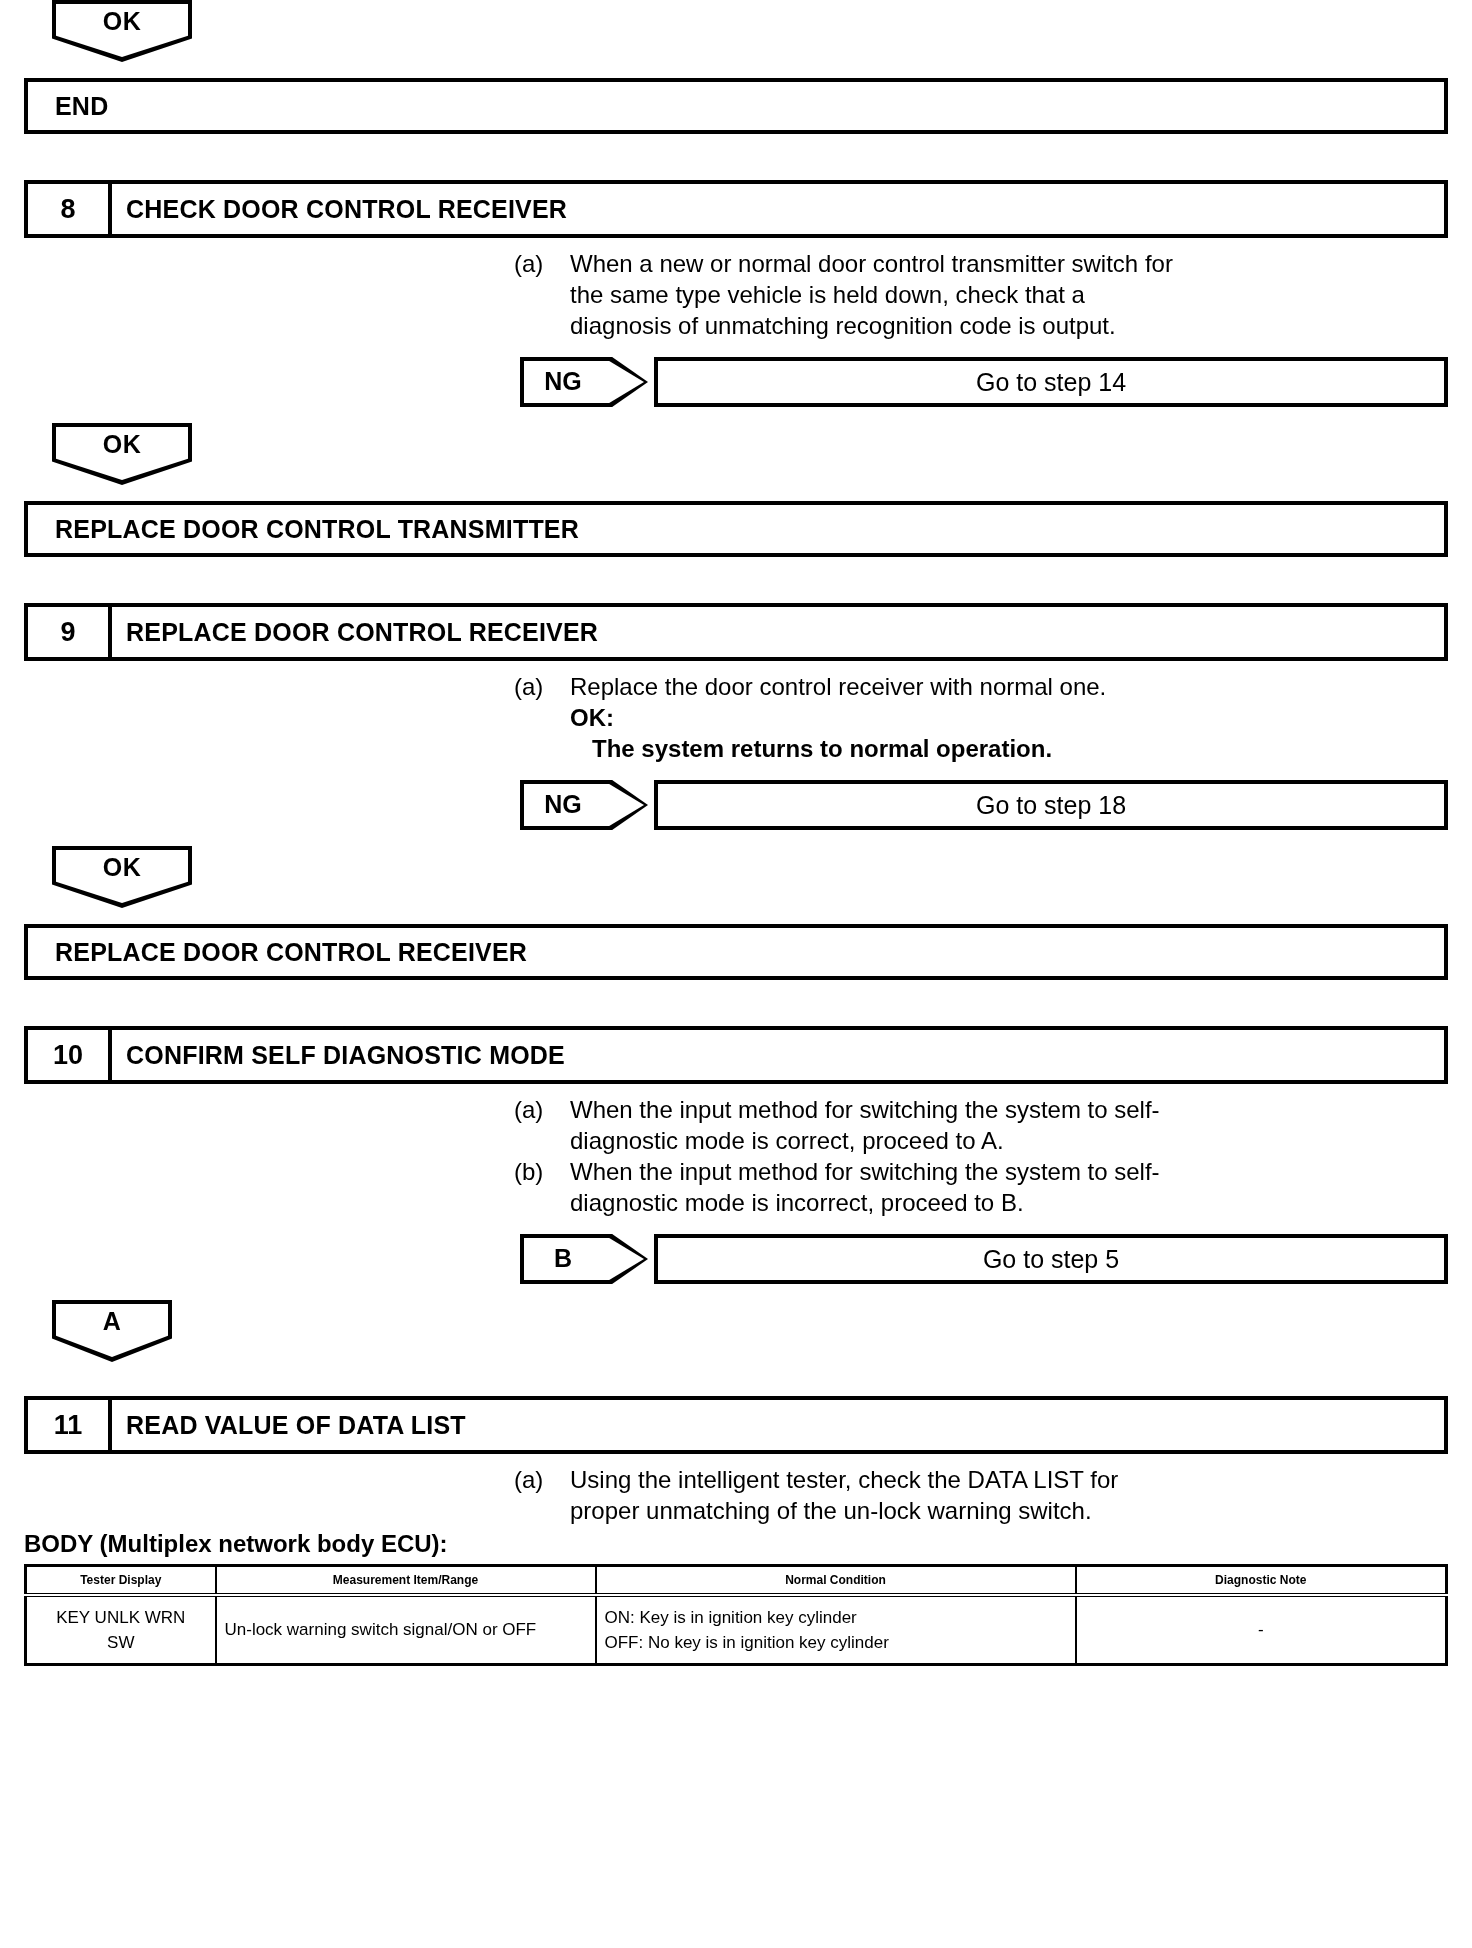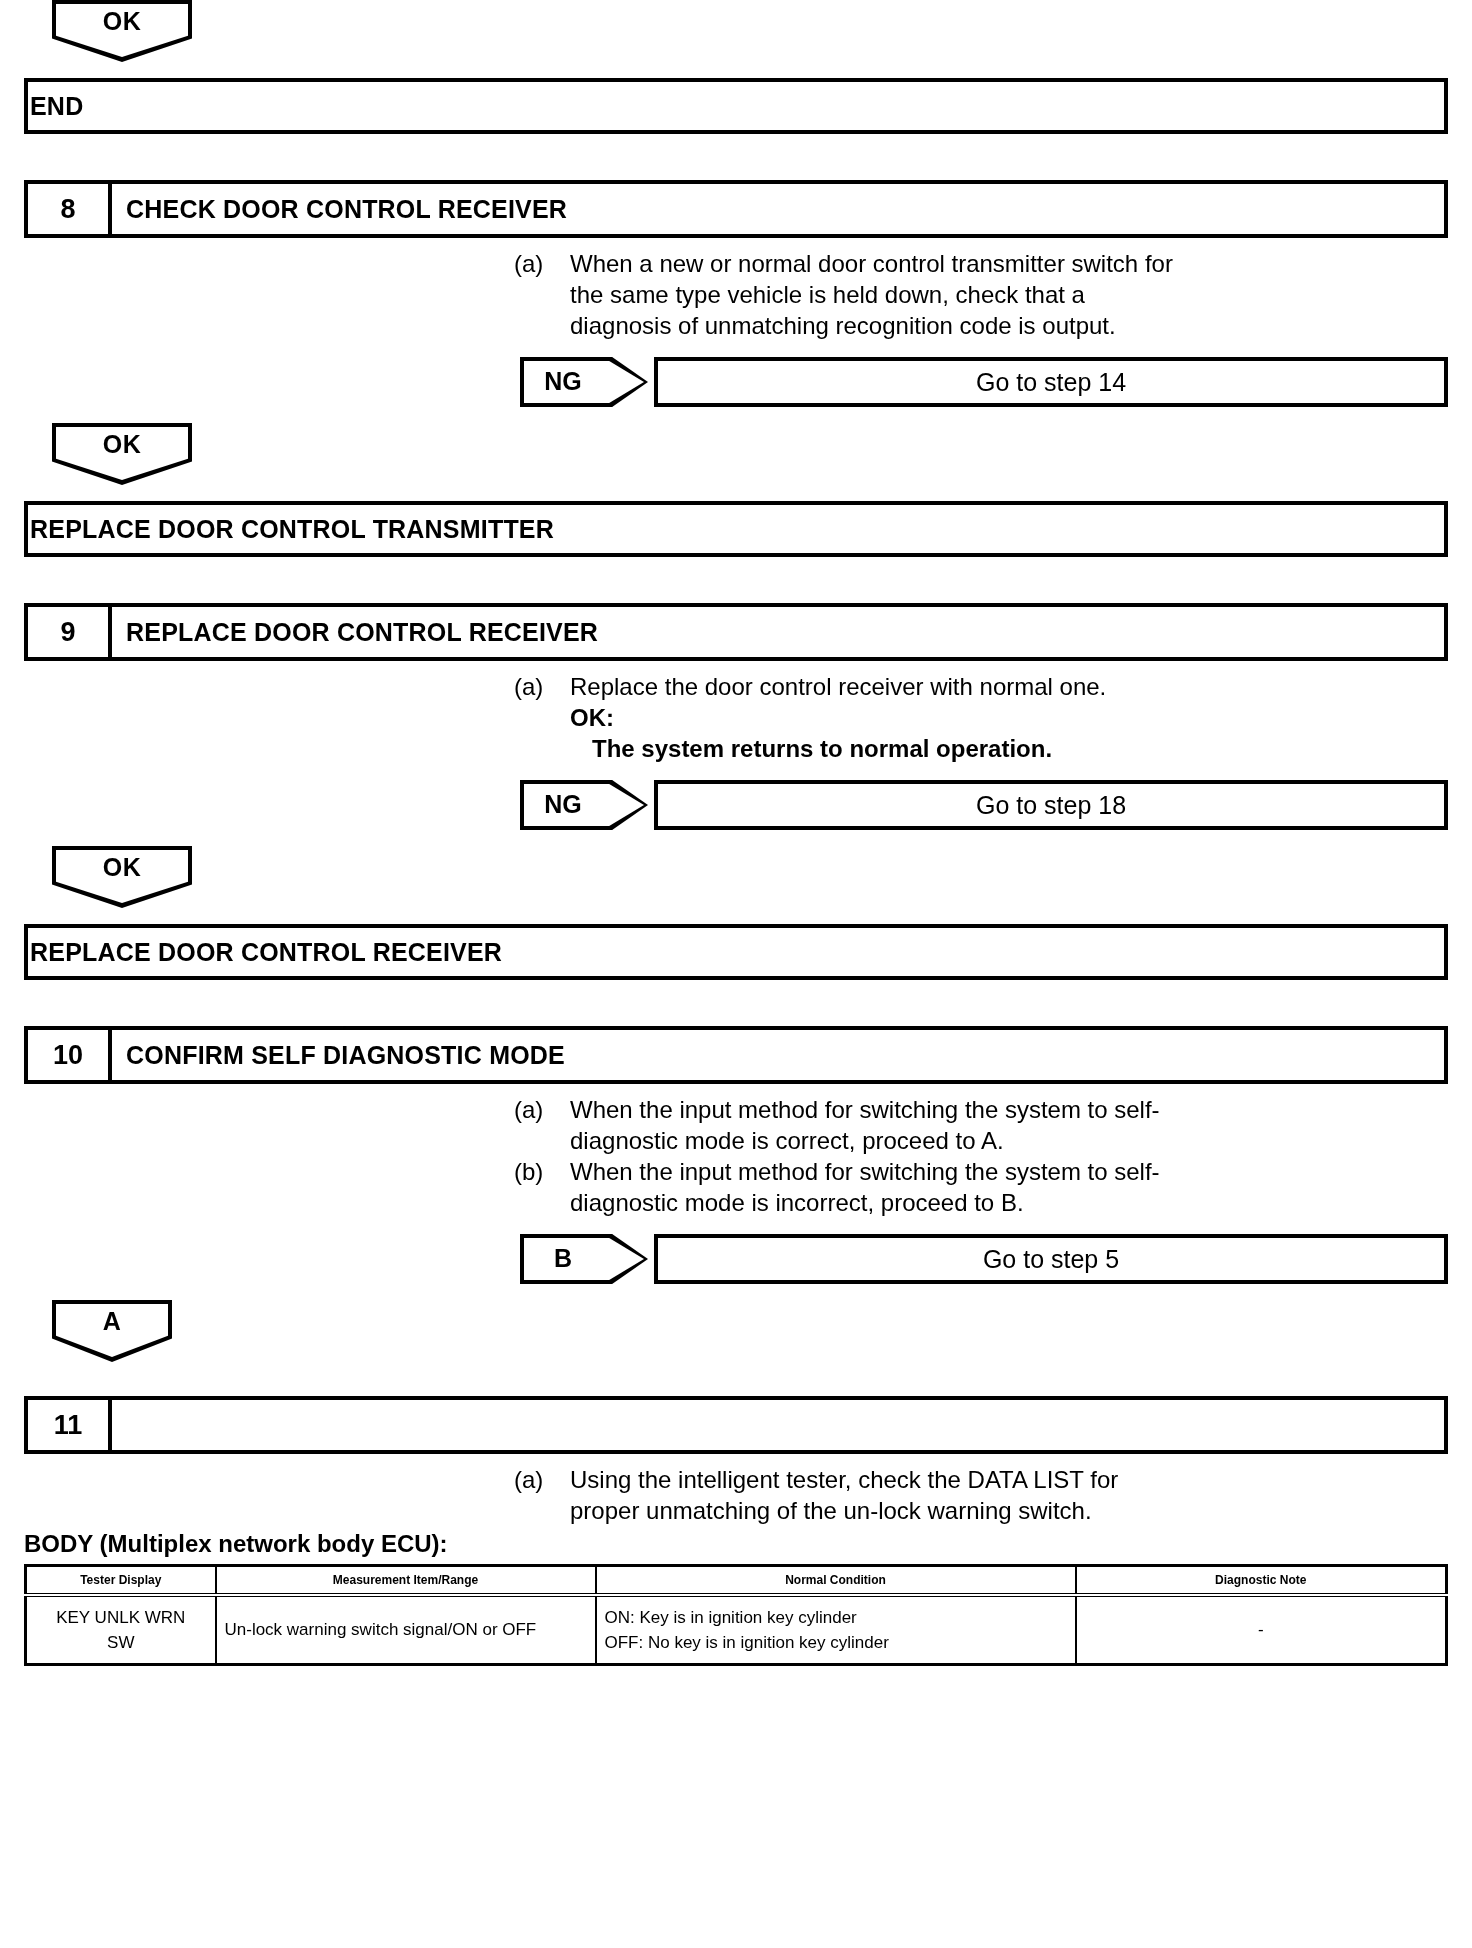--- a/index.html
+++ b/index.html
@@ -52,21 +52,21 @@
     z-index: 3;
   }
   .pentagon.narrow { width: 120px; }
 
   
   .resultbar {
     border: 4px solid #000;
     height: 56px;
     display: flex;
     align-items: center;
-    padding-left: 2px;
+    padding-left: 27px;
     font-size: 25px;
     font-weight: bold;
     letter-spacing: .2px;
     background: #fff;
   }
 
   
   .stepbar {
     border: 4px solid #000;
     height: 58px;
@@ -344,20 +344,21 @@
   <div class="pentagon narrow">
     <div class="shape"></div>
     <div class="inner"></div>
     <div class="ptext">A</div>
   </div>
 
   <div class="gap-m"></div>
 
   <div class="stepbar">
     <div class="num">11</div>
+    <div class="title">READ VALUE OF DATA LIST</div>
   </div>
 
   <div class="proc">
     <div class="item">
       <div class="marker">(a)</div>
       <div class="body">
         <div>Using the intelligent tester, check the DATA LIST for</div>
         <div>proper unmatching of the un-lock warning switch.</div>
       </div>
     </div>

